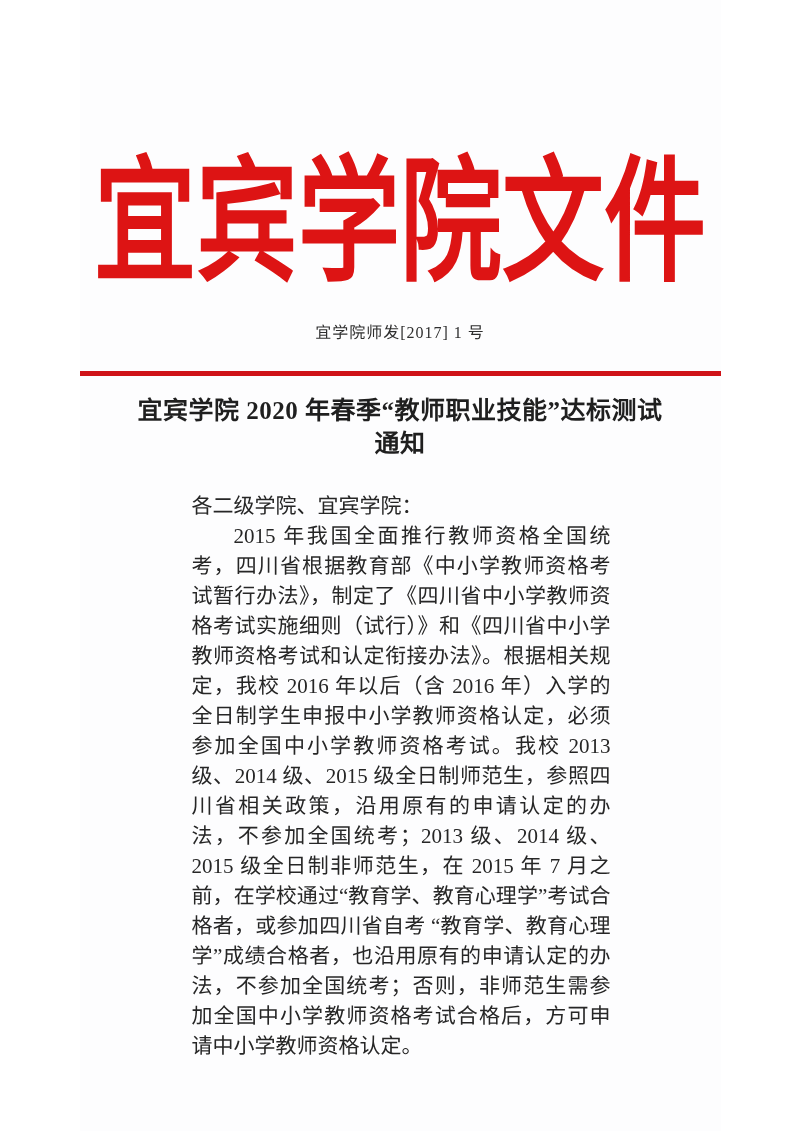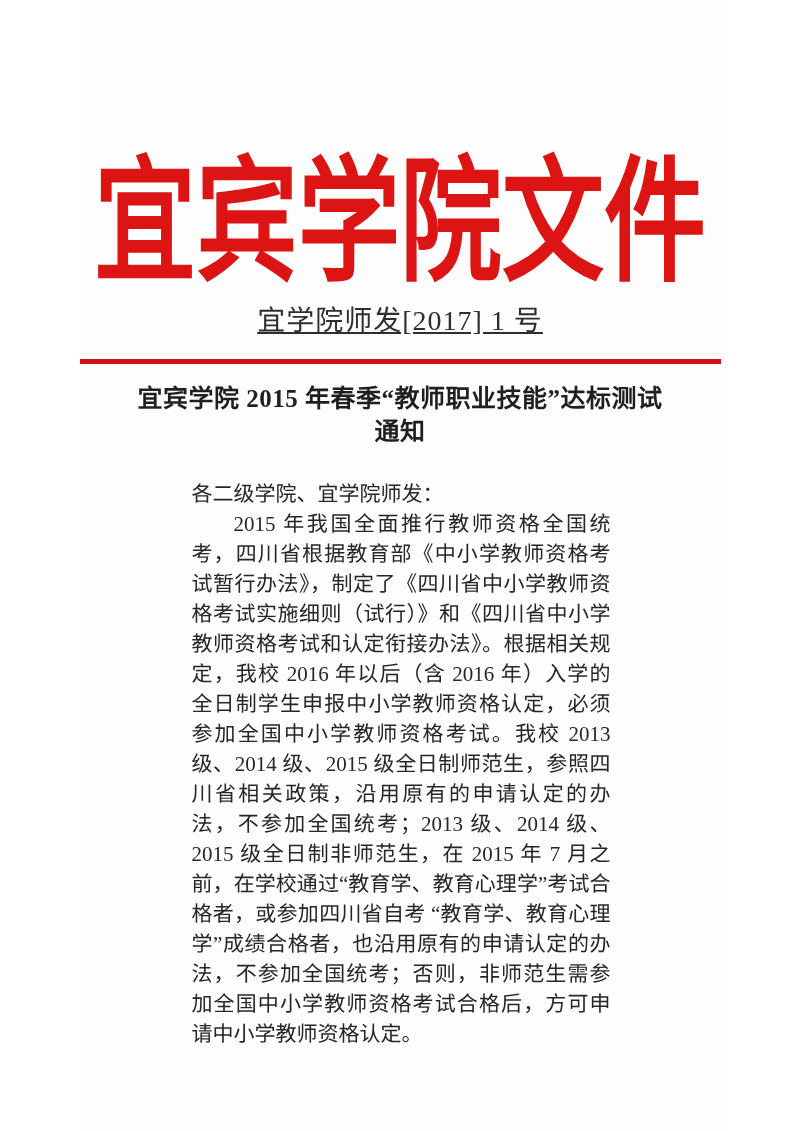--- a/index.html
+++ b/index.html
@@ -35,27 +35,26 @@
     font-size:102px;
     line-height:102px;
     font-weight:bold;
     color:var(--masthead-red);
     transform:scaleY(1.33);
     transform-origin:top center;
     letter-spacing:0px;
   }
   
   .doc-number{
-    margin-top:12px;
+    margin-top:24px;
     text-align:center;
-    font-size:28px;
+    font-size:16px;
     line-height:26px;
     letter-spacing:1px;
     color:var(--doc-number-text);
-    text-decoration:underline;
   }
   
   .red-divider{
     width:672px;
     height:5px;
     margin:25px auto 0 auto;
     background:var(--divider-red);
   }
   
   .notice-title{
@@ -90,20 +89,20 @@
 <div class="page">
 
   <div class="masthead">
     <span class="stretch">宜宾学院文件</span>
   </div>
 
   <div class="doc-number">宜学院师发[2017] 1 号</div>
 
   <div class="red-divider"></div>
 
-  <div class="notice-title">宜宾学院 2015 年春季“教师职业技能”达标测试通知</div>
+  <div class="notice-title">宜宾学院 2020 年春季“教师职业技能”达标测试通知</div>
 
   <div class="body">
-    <p class="salutation">各二级学院、宜学院师发：</p>
+    <p class="salutation">各二级学院、宜宾学院：</p>
     <p>2015 年我国全面推行教师资格全国统考，四川省根据教育部《中小学教师资格考试暂行办法》，制定了《四川省中小学教师资格考试实施细则（试行）》和《四川省中小学教师资格考试和认定衔接办法》。根据相关规定，我校 2016 年以后（含 2016 年）入学的全日制学生申报中小学教师资格认定，必须参加全国中小学教师资格考试。我校 2013 级、2014 级、2015 级全日制师范生，参照四川省相关政策，沿用原有的申请认定的办法，不参加全国统考；2013 级、2014 级、2015 级全日制非师范生，在 2015 年 7 月之前，在学校通过“教育学、教育心理学”考试合格者，或参加四川省自考 “教育学、教育心理学”成绩合格者，也沿用原有的申请认定的办法，不参加全国统考；否则，非师范生需参加全国中小学教师资格考试合格后，方可申请中小学教师资格认定。</p>
   </div>
 
 </div>
 
 </body></html>

